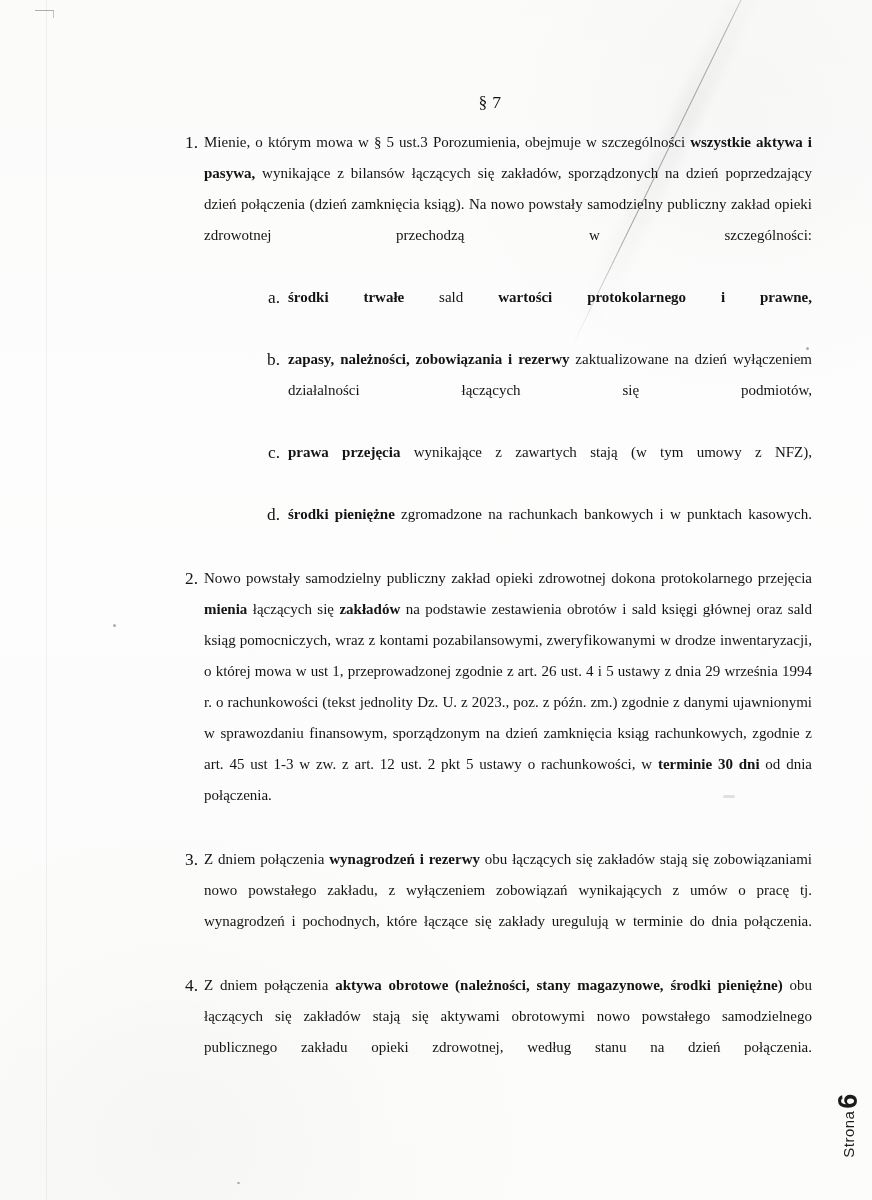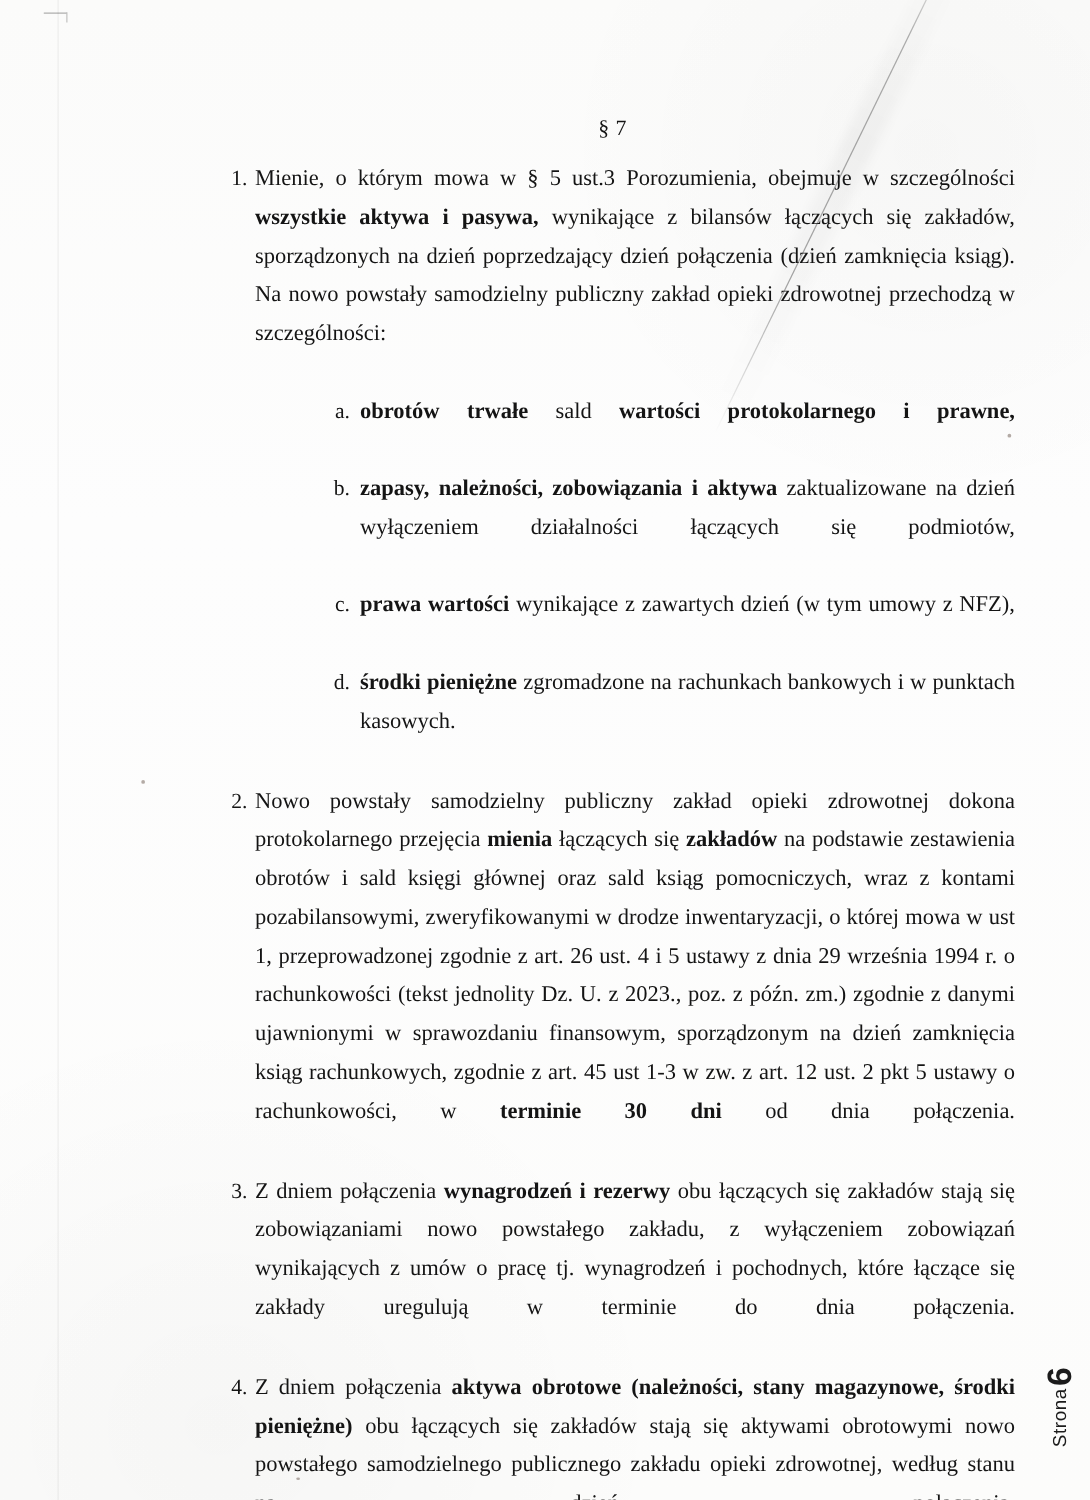--- a/index.html
+++ b/index.html
@@ -107,21 +107,21 @@
   .marker {
     position: absolute;
     left: 2px;
     top: 0;
     width: 28px;
     text-align: right;
     font-size: 17.3px;
     line-height: 31px;
   }
   .para {
-    font-size: 18px;
+    font-size: 15px;
     line-height: 31px;
     text-align: justify;
     text-justify: inter-word;
     margin: 0;
     hyphens: none;
   }
   .para.last-flush > :last-child { }
 
   ol.sub-list {
     list-style: none;
@@ -186,29 +186,29 @@
 
     <div class="section-heading">§ 7</div>
 
     <ol class="main-list" id="main-list">
         <li>
           <span class="marker">1.</span>
           <p class="para"><span>Mienie, o którym mowa w § 5 ust.3 Porozumienia, obejmuje w szczególności </span><b>wszystkie aktywa i pasywa,</b><span> wynikające z bilansów łączących się zakładów, sporządzonych na dzień poprzedzający dzień połączenia (dzień zamknięcia ksiąg). Na nowo powstały samodzielny publiczny zakład opieki zdrowotnej przechodzą w szczególności:</span></p>
           <ol class="sub-list">
             <li>
               <span class="marker">a.</span>
-              <p class="para"><b>obrotów trwałe</b><span> sald </span><b>wartości protokolarnego i prawne,</b></p>
+              <p class="para"><b>środki trwałe</b><span> sald </span><b>wartości protokolarnego i prawne,</b></p>
             </li>
             <li>
               <span class="marker">b.</span>
-              <p class="para"><b>zapasy, należności, zobowiązania i aktywa</b><span> zaktualizowane na dzień wyłączeniem działalności łączących się podmiotów,</span></p>
+              <p class="para"><b>zapasy, należności, zobowiązania i rezerwy</b><span> zaktualizowane na dzień wyłączeniem działalności łączących się podmiotów,</span></p>
             </li>
             <li>
               <span class="marker">c.</span>
-              <p class="para"><b>prawa wartości</b><span> wynikające z zawartych dzień (w tym umowy z NFZ),</span></p>
+              <p class="para"><b>prawa przejęcia</b><span> wynikające z zawartych stają (w tym umowy z NFZ),</span></p>
             </li>
             <li>
               <span class="marker">d.</span>
               <p class="para"><b>środki pieniężne</b><span> zgromadzone na rachunkach bankowych i w punktach kasowych.</span></p>
             </li>
           </ol>
         </li>
         <li>
           <span class="marker">2.</span>
           <p class="para"><span>Nowo powstały samodzielny publiczny zakład opieki zdrowotnej dokona protokolarnego przejęcia </span><b>mienia</b><span> łączących się </span><b>zakładów</b><span> na podstawie zestawienia obrotów i sald księgi głównej oraz sald ksiąg pomocniczych, wraz z kontami pozabilansowymi, zweryfikowanymi w drodze inwentaryzacji, o której mowa w ust 1, przeprowadzonej zgodnie z art. 26 ust. 4 i 5 ustawy z dnia 29 września 1994 r. o rachunkowości (tekst jednolity Dz. U. z 2023., poz. z późn. zm.) zgodnie z danymi ujawnionymi w sprawozdaniu finansowym, sporządzonym na dzień zamknięcia ksiąg rachunkowych, zgodnie z art. 45 ust 1-3 w zw. z art. 12 ust. 2 pkt 5 ustawy o rachunkowości, w </span><b>terminie 30 dni</b><span> od dnia połączenia.</span></p>

